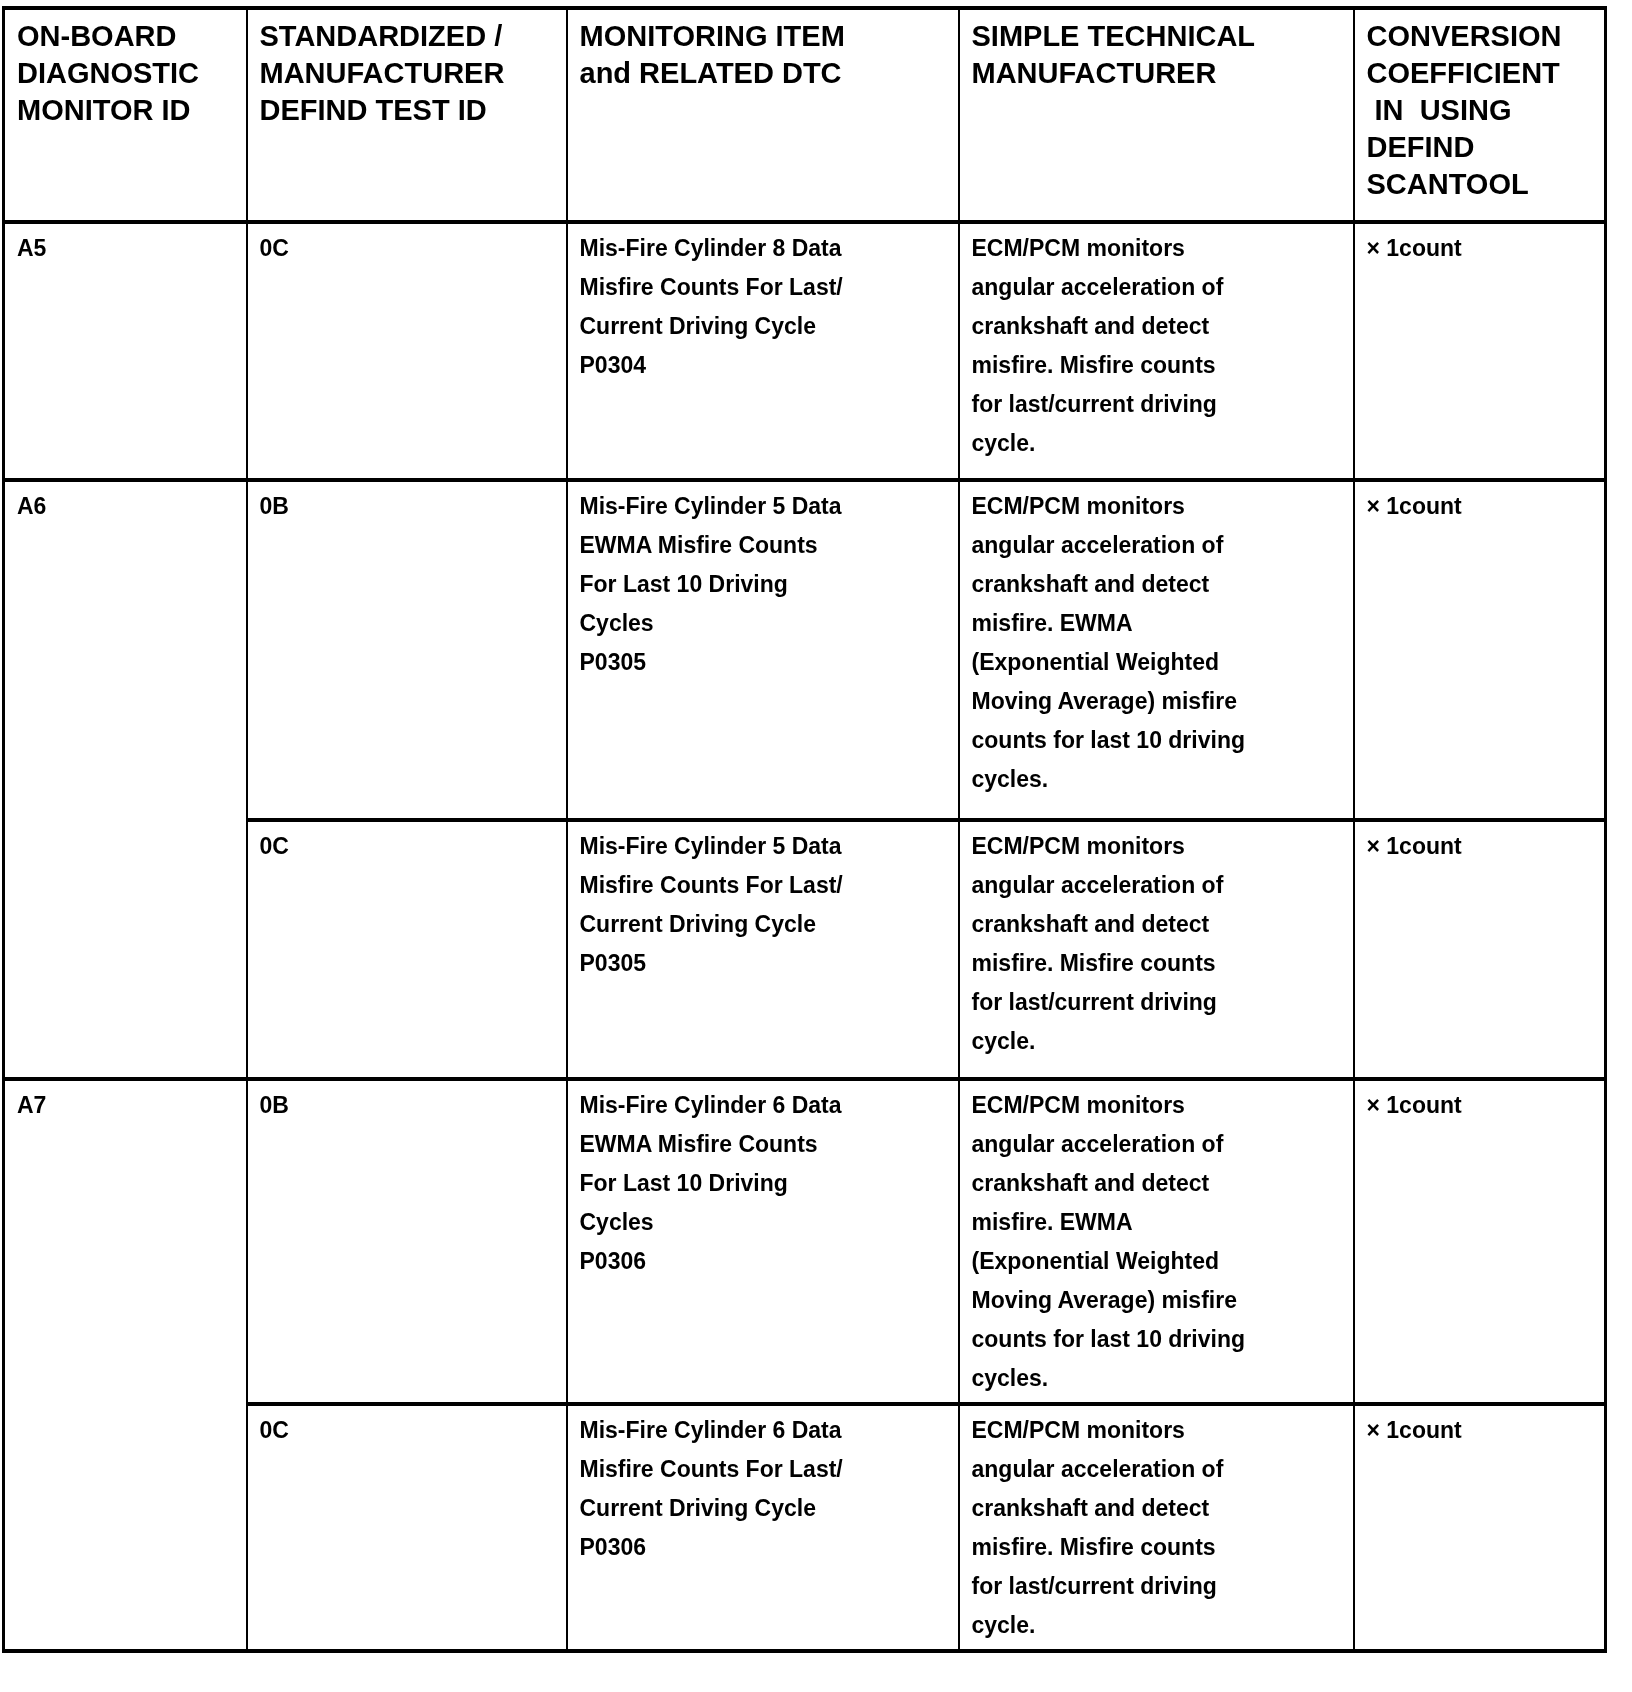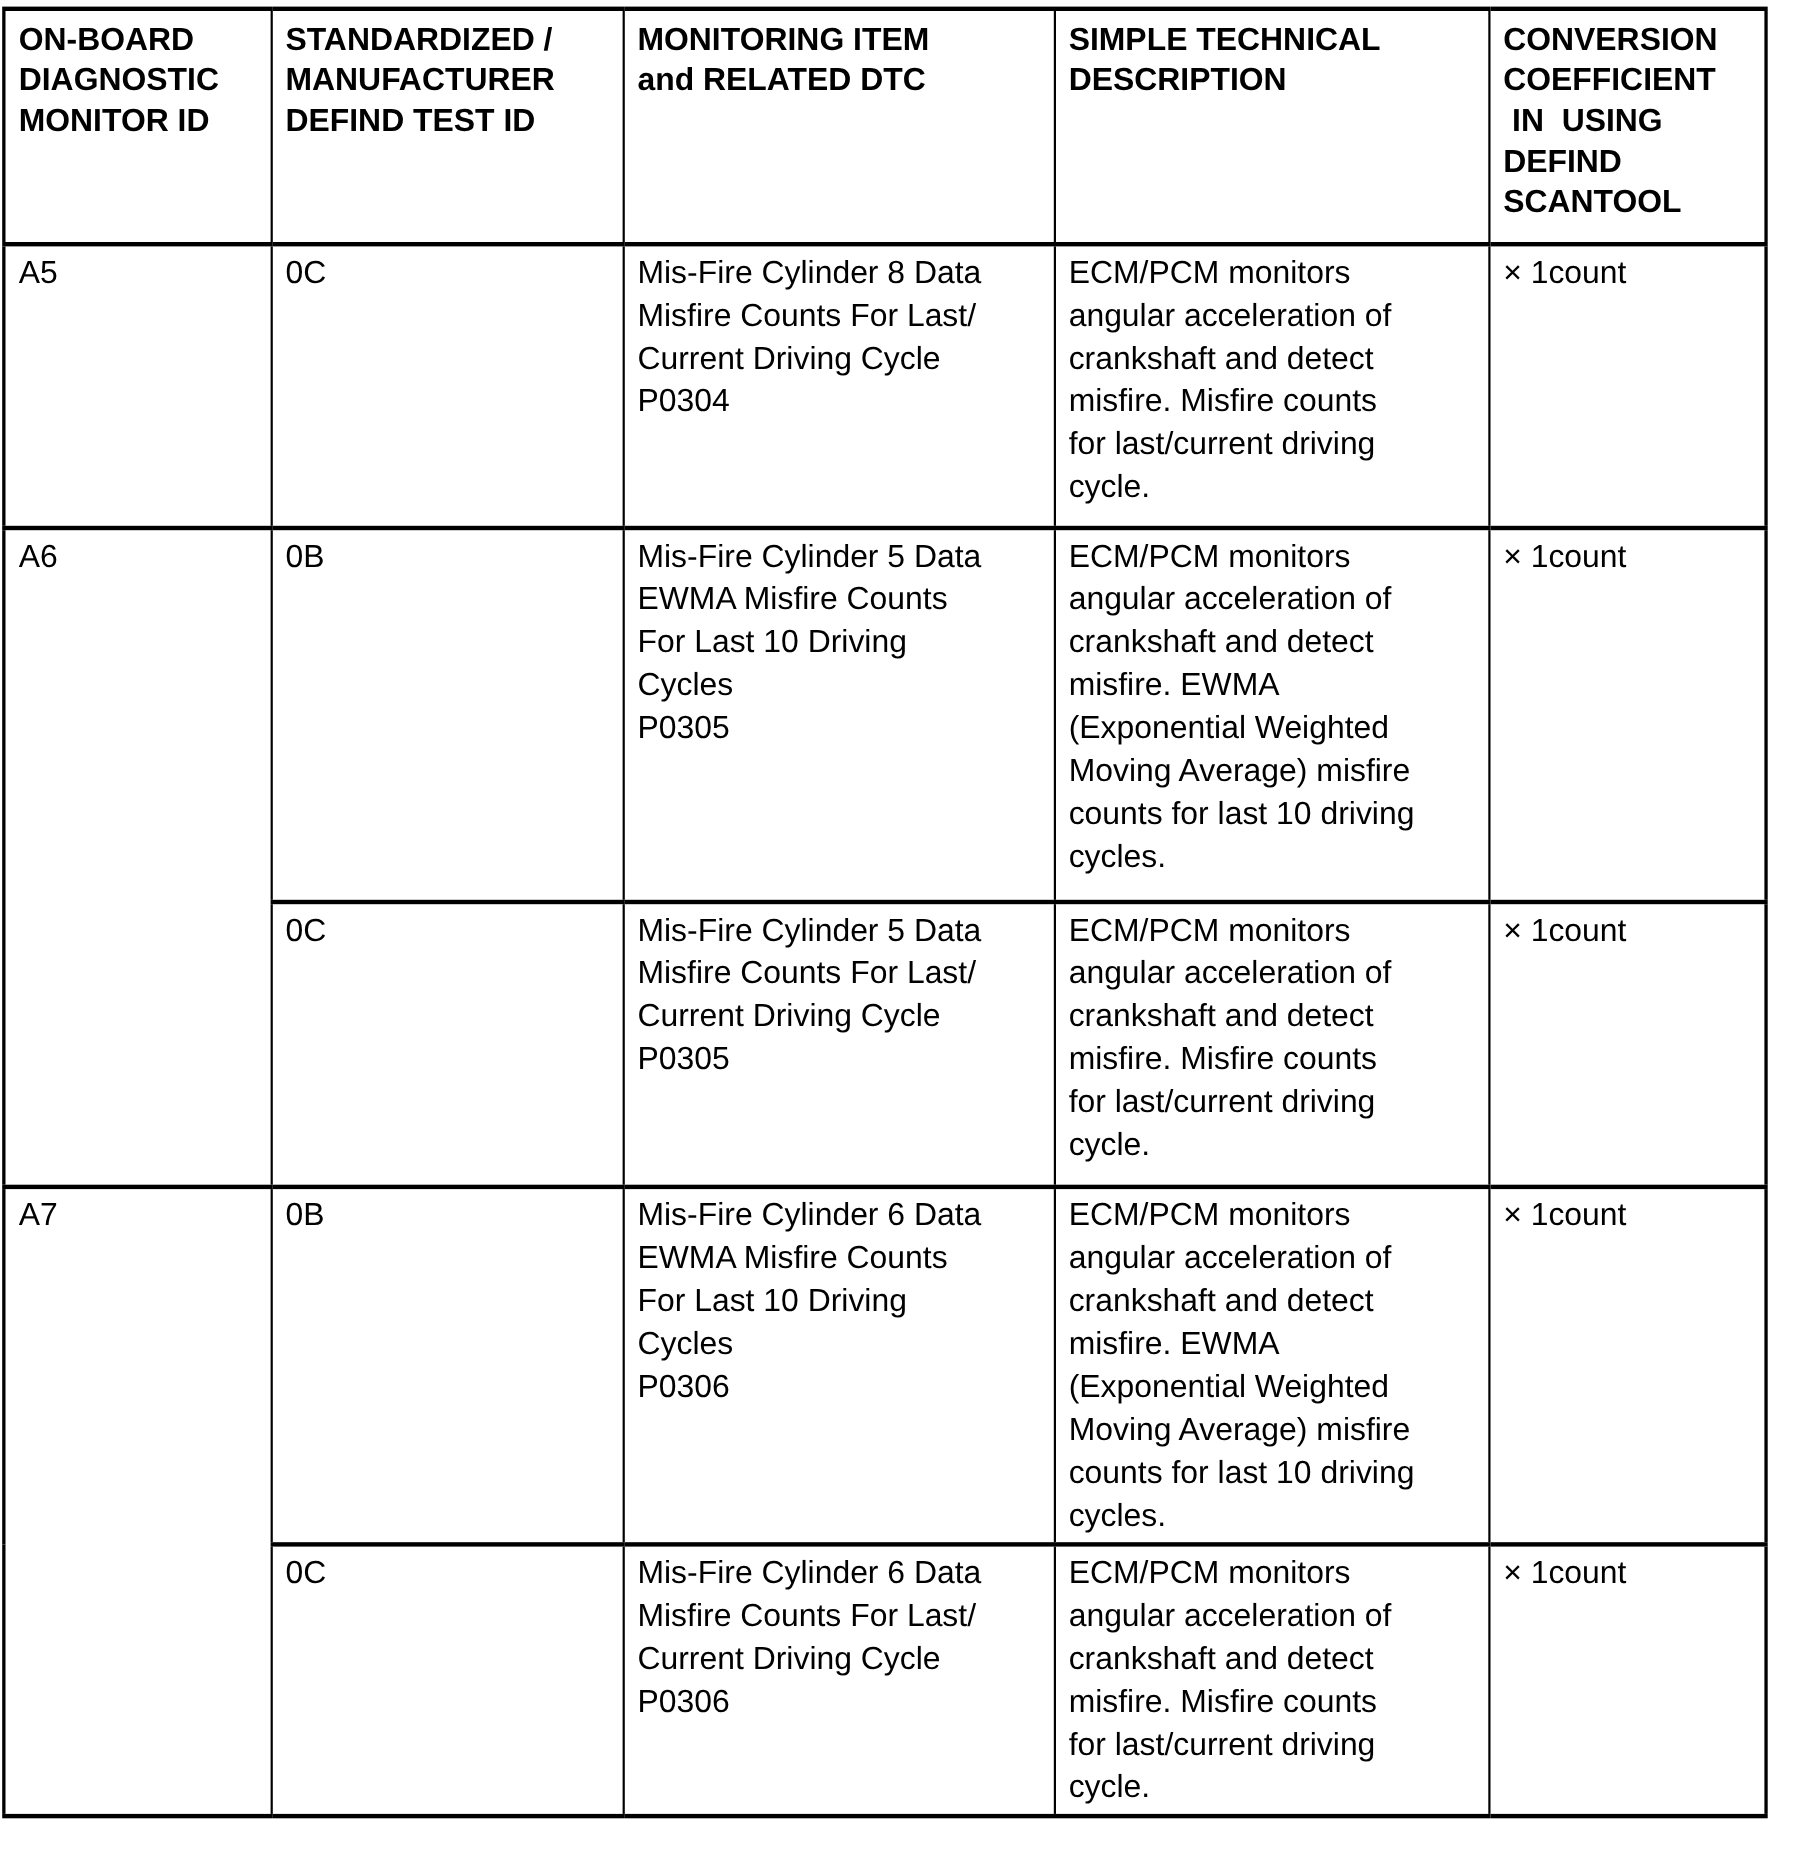--- a/index.html
+++ b/index.html
@@ -35,23 +35,23 @@
     border-top: 4px solid #000;
     border-bottom: 4px solid #000;
   }
   .obd-table th {
     font-size: 29px;
     line-height: 37px;
     font-weight: bold;
     padding: 8px 8px 6px 12px;
   }
   .obd-table td {
-    font-size: 29px;
+    font-size: 23px;
     line-height: 39px;
-    font-weight: normal;
+    font-weight: bold;
     padding: 5px 8px 4px 12px;
   }
   tr.header-row   { height: 214px; }
   tr.row-1        { height: 258px; }
   tr.row-2        { height: 340px; }
   tr.row-3        { height: 259px; }
   tr.row-4        { height: 323px; }
   tr.row-5        { height: 237px; }
 </style>
 </head>
@@ -70,21 +70,21 @@
       <tr class="header-row">
         <th>ON-BOARD
 DIAGNOSTIC
 MONITOR ID</th>
         <th>STANDARDIZED /
 MANUFACTURER
 DEFIND TEST ID</th>
         <th>MONITORING ITEM
 and RELATED DTC</th>
         <th>SIMPLE TECHNICAL
-DESCRIPTION</th>
+MANUFACTURER</th>
         <th>CONVERSION
 COEFFICIENT
  IN  USING
 DEFIND
 SCANTOOL</th>
       </tr>
     </thead>
     <tbody>
       <tr class="row-1">
         <td>A5</td>

